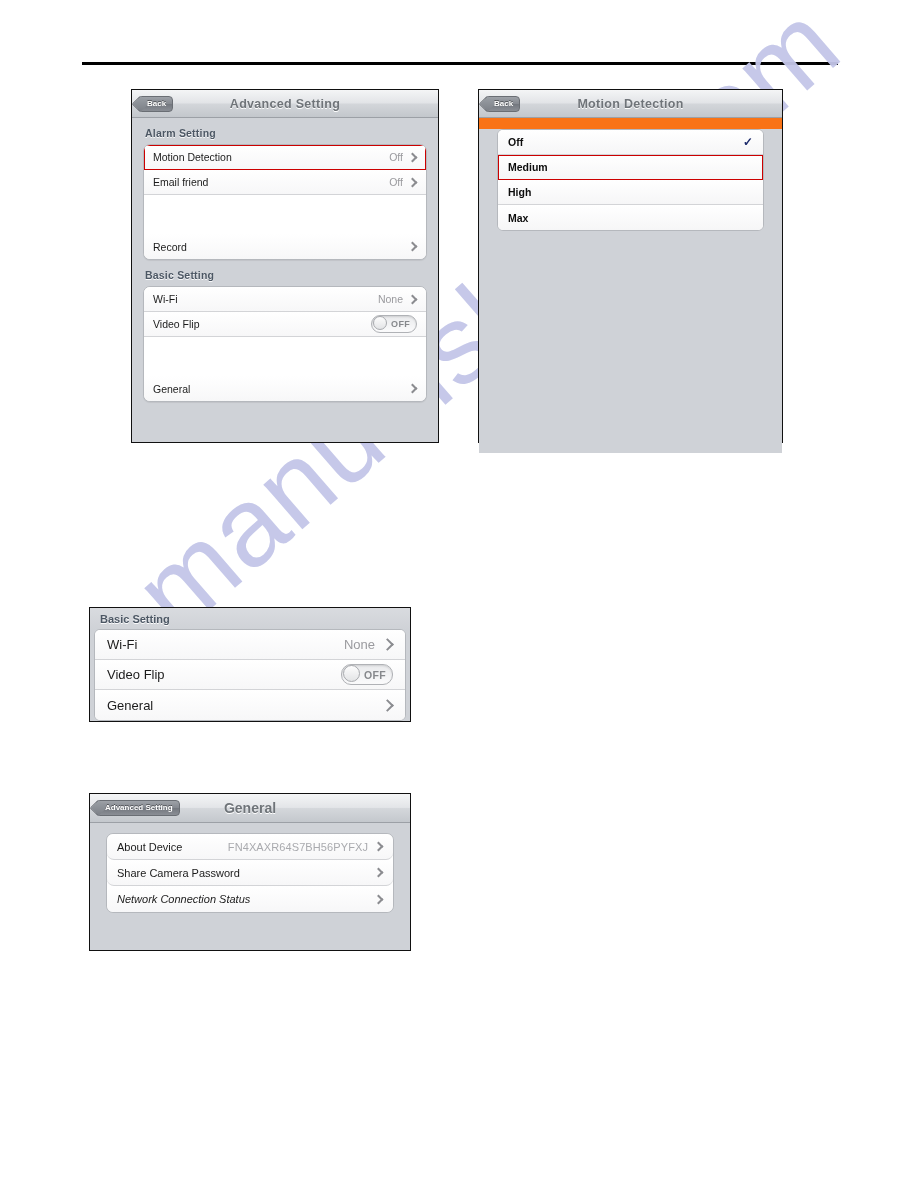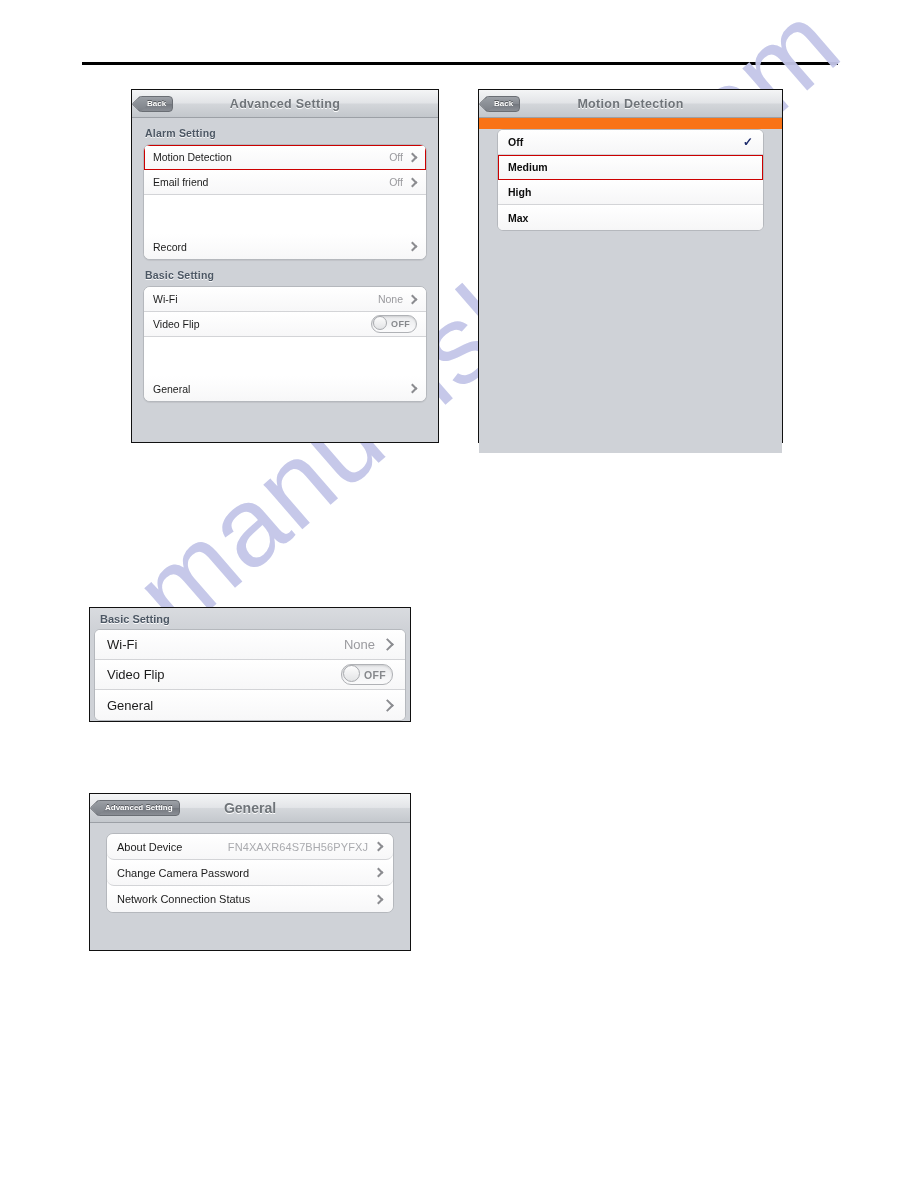--- a/index.html
+++ b/index.html
@@ -328,21 +328,21 @@
   .gen-row {
     height: 26px;
     display: flex;
     align-items: center;
     padding: 0 10px;
     border-bottom: 1px solid #d3d4d7;
     background: linear-gradient(to bottom, #ffffff 0%, #f7f7f8 100%);
     box-sizing: border-box;
     border-radius: 7px;
   }
-  .gen-row:last-child { border-bottom: none; }
+  .gen-row:last-child { border-bottom: none; font-style: italic; }
   .gen-row .row-label { font-size: 11px; color: #1b1b1b; flex: 1; }
   .gen-row .row-value { font-size: 11px; color: #a9aaae; margin-right: 6px; letter-spacing: .1px; }
 </style>
 </head>
 <body>
 
 <div class="page-rule"></div>
 
 <div class="watermark">manualshive.com</div>
 
@@ -451,21 +451,21 @@
     <div class="back-btn">Advanced Setting</div>
     <div class="nav-title">General</div>
   </div>
   <div class="gen-group">
     <div class="gen-row">
       <span class="row-label">About Device</span>
       <span class="row-value">FN4XAXR64S7BH56PYFXJ</span>
       <span class="chev"></span>
     </div>
     <div class="gen-row">
-      <span class="row-label">Change Camera Password</span>
+      <span class="row-label">Share Camera Password</span>
       <span class="chev"></span>
     </div>
     <div class="gen-row">
       <span class="row-label">Network Connection Status</span>
       <span class="chev"></span>
     </div>
   </div>
 </div>
 
 </body></html>

